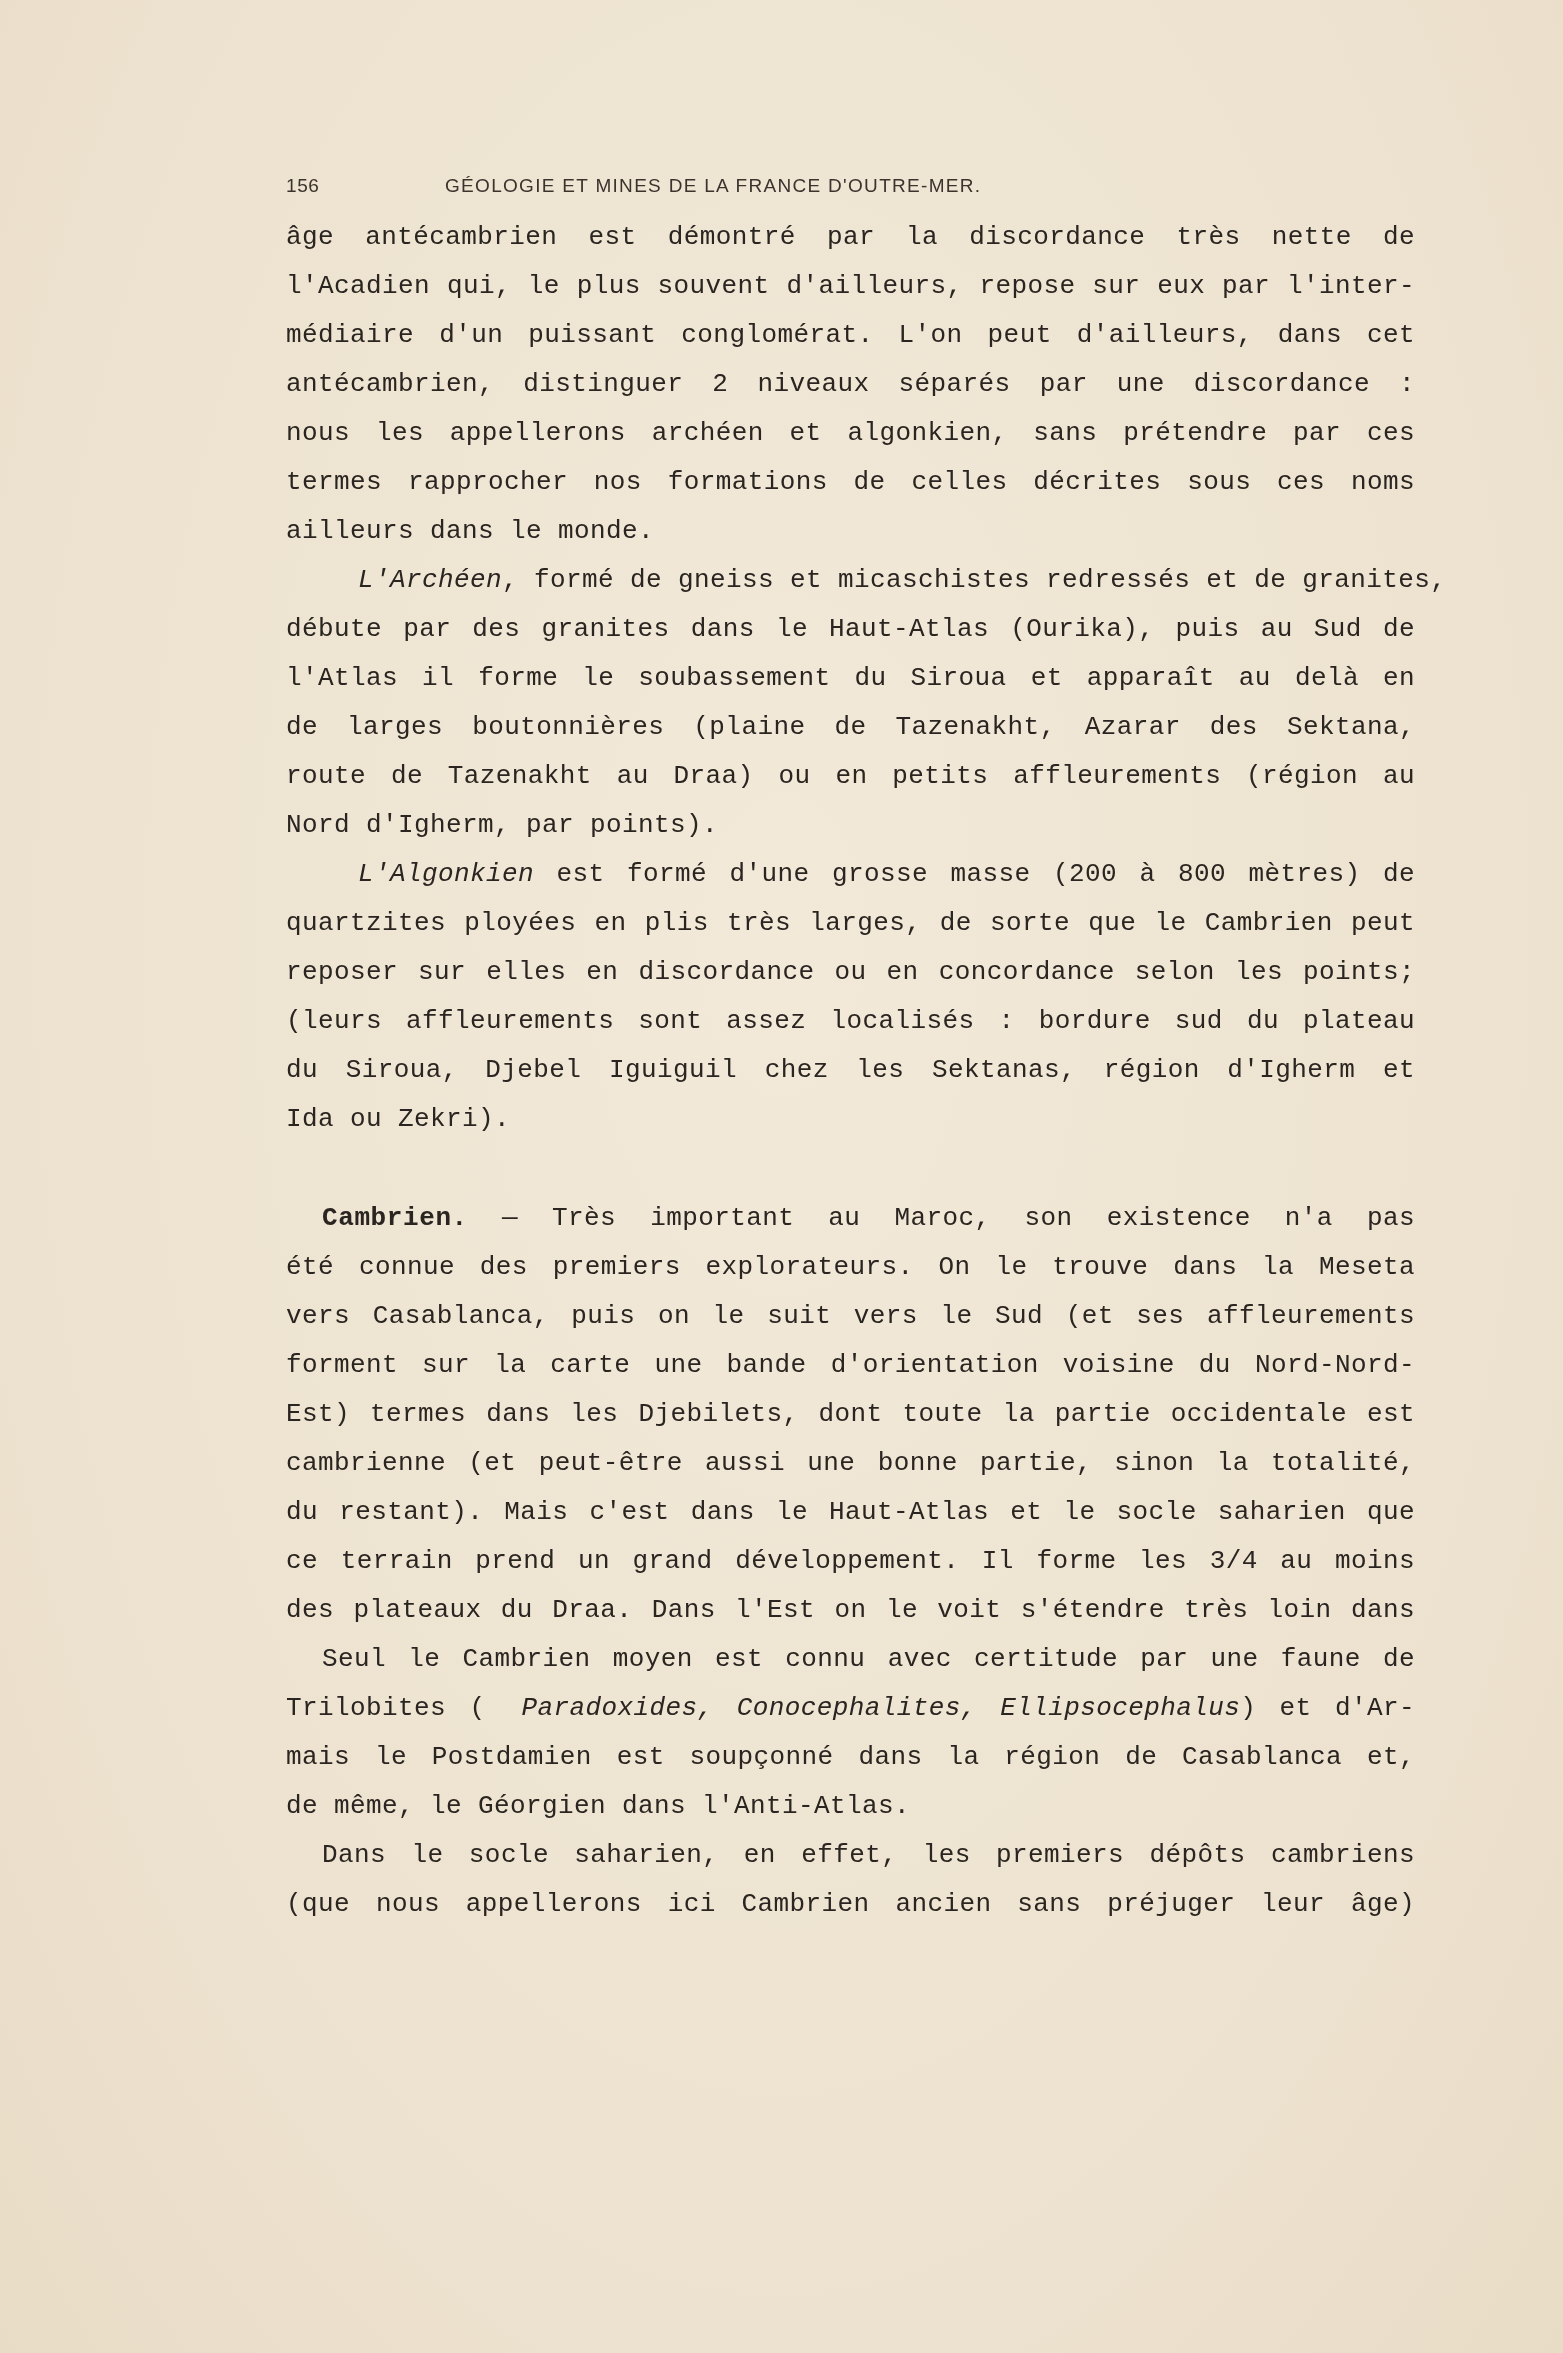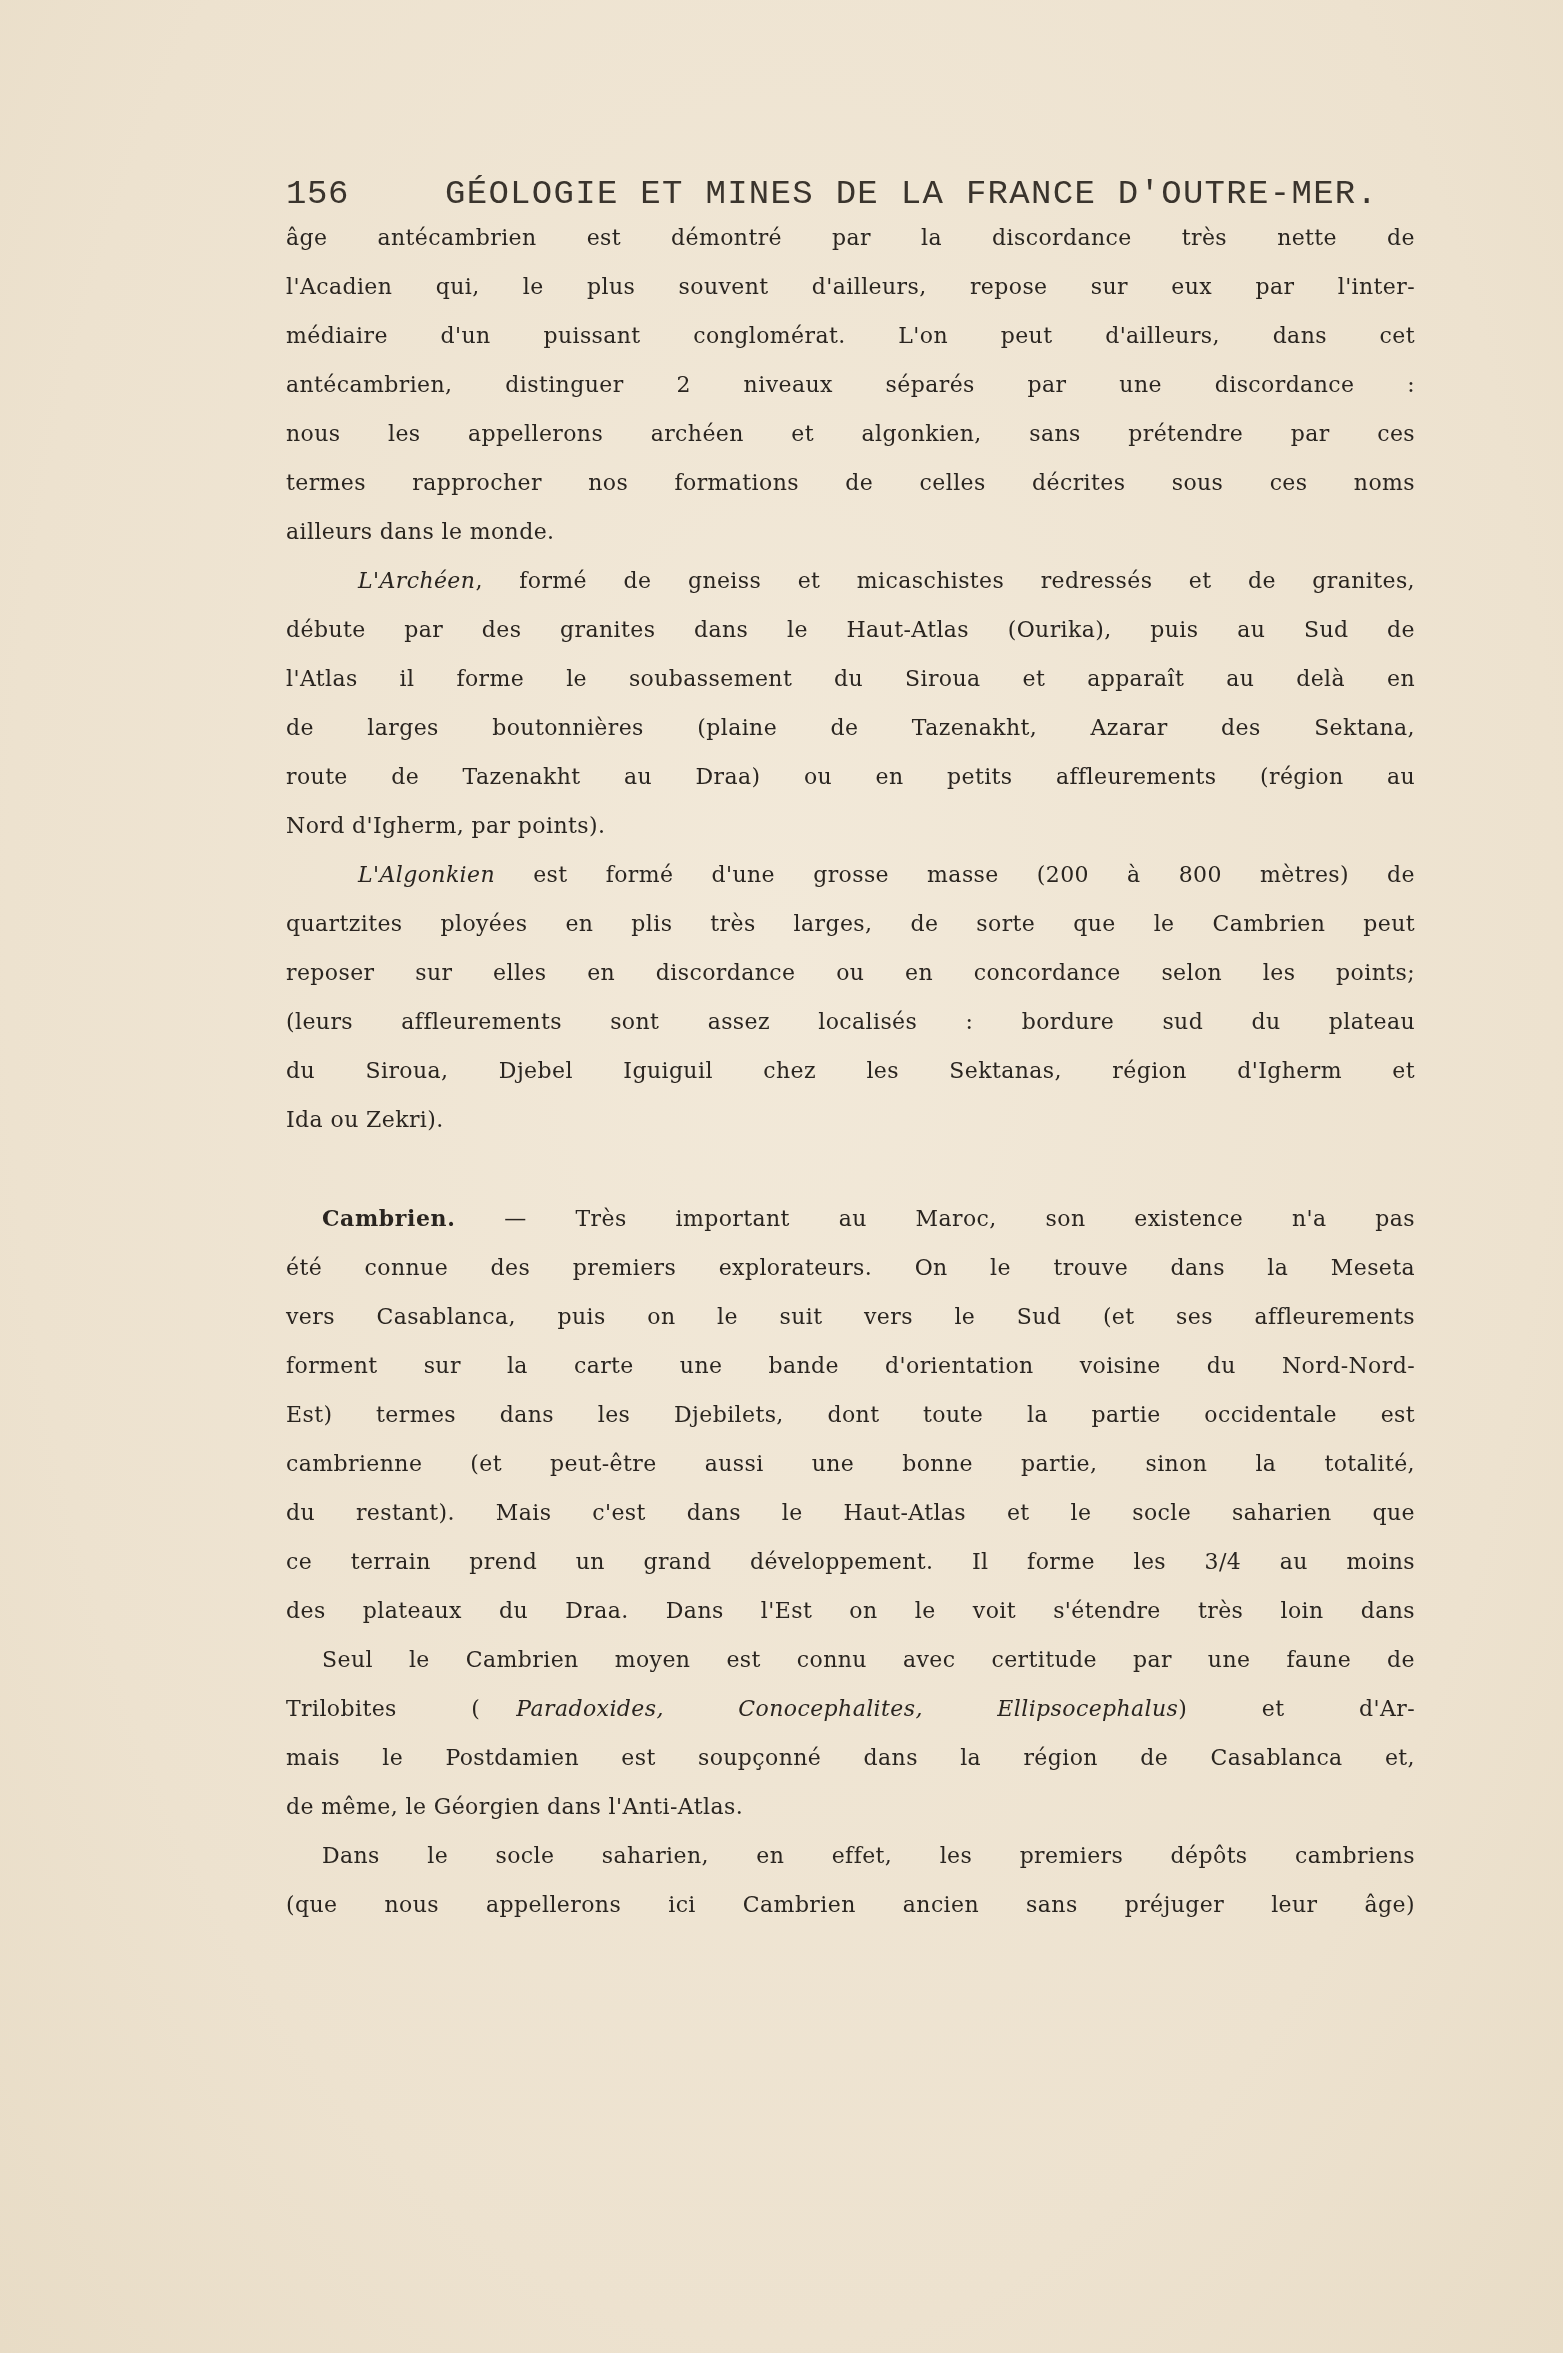--- a/index.html
+++ b/index.html
@@ -7,28 +7,29 @@
     width: 1564px; height: 2354px;
     background: #efe5d3;
     background-image: radial-gradient(ellipse at 50% 40%, #f2e9d9 0%, #ede2cf 70%, #e8dcc6 100%);
     position: relative; overflow: hidden;
     color: #2a2520;
     font-family: "DejaVu Serif", "Liberation Serif", serif;
   }
   .page { position: absolute; left: 286px; top: 169px; width: 1129px; }
   .header {
     position: relative; height: 44px;
-    font-family: Liberation Mono, monospace;
-    font-size: 34px; letter-spacing: 0.6px; color: #3a342d;
+    font-family: Liberation Sans, sans-serif;
+    font-size: 19px; letter-spacing: 0.6px; color: #3a342d;
   }
   .header .pageno { position: absolute; left: 0; top: 6.3px; }
   .header .running { position: absolute; left: 159px; top: 6.3px; letter-spacing: 1.3px; }
   .body-text {
-    font-size: 22px; line-height: 49px; text-align: justify;
+    font-size: 26px; line-height: 49px; text-align: justify;
     letter-spacing: 0.4px;
+    font-family: Liberation Mono, monospace;
   }
   .line { display: block; height: 49px; white-space: nowrap; text-align-last: justify; text-align: justify; }
   .line.last { text-align-last: left; }
   .indent { padding-left: 36px; }
   .gap { height: 50px; }
   i { font-style: italic; margin-left: 36px; }
   .smallcaps-head { font-weight: bold; letter-spacing: 0.6px; }
 </style>
 </head>
 <body>

